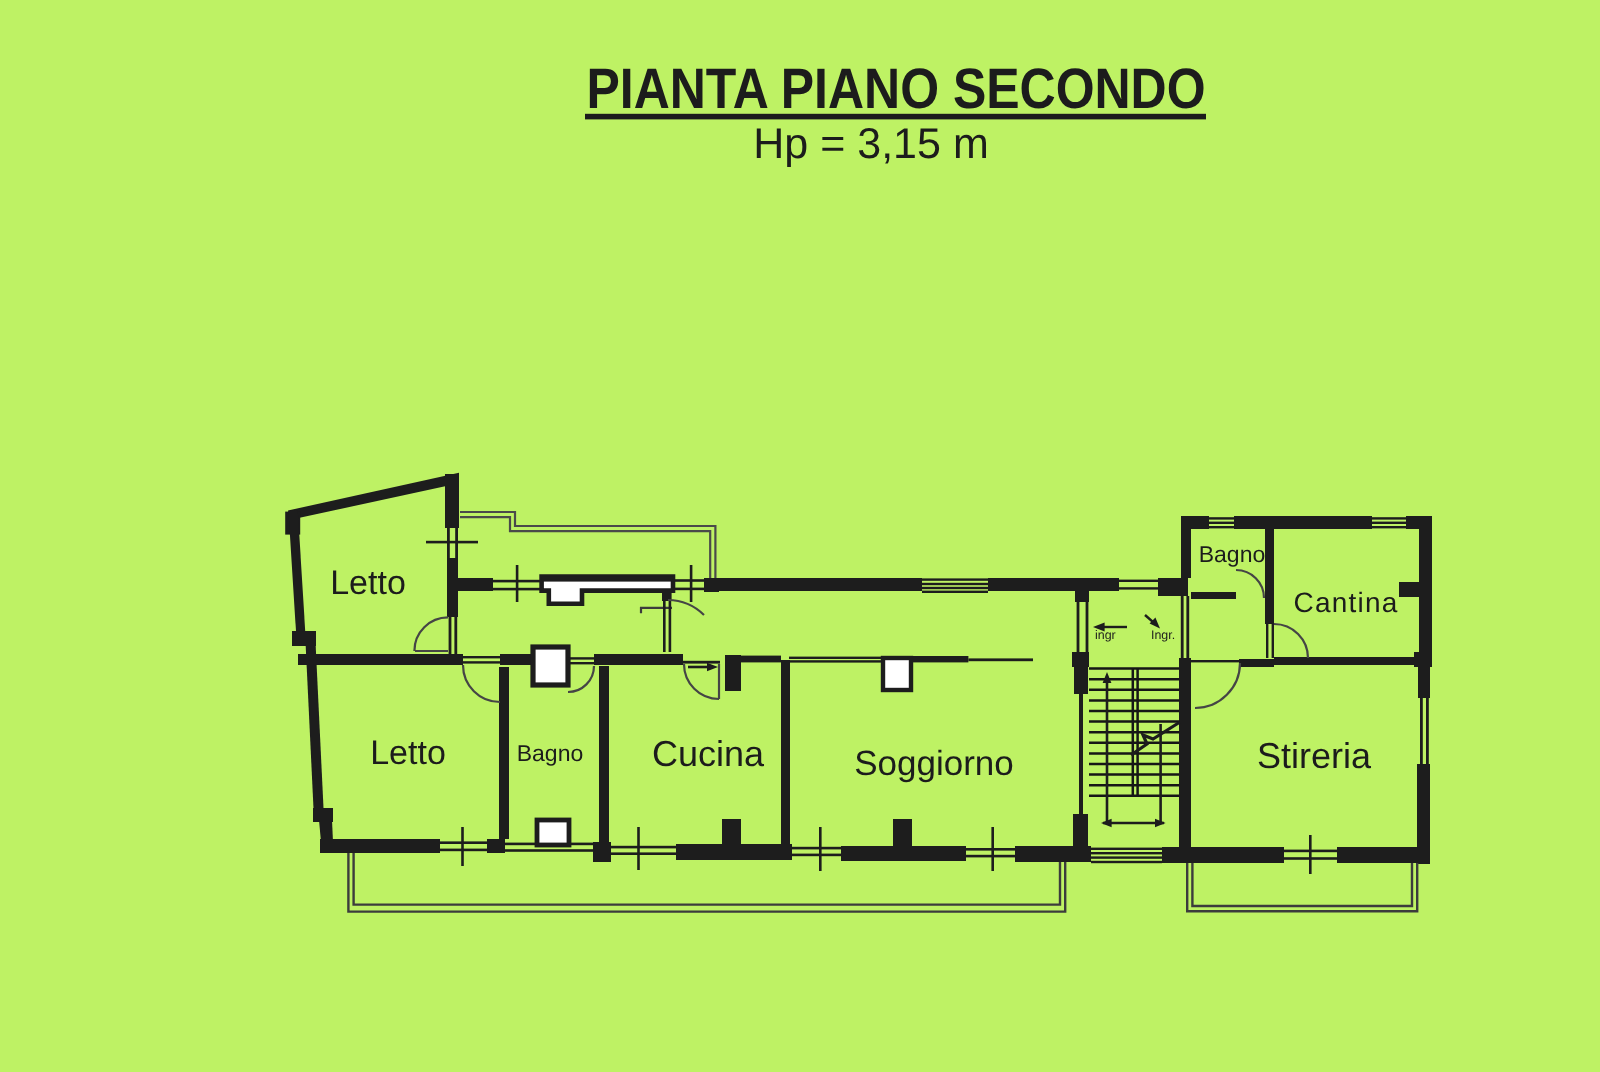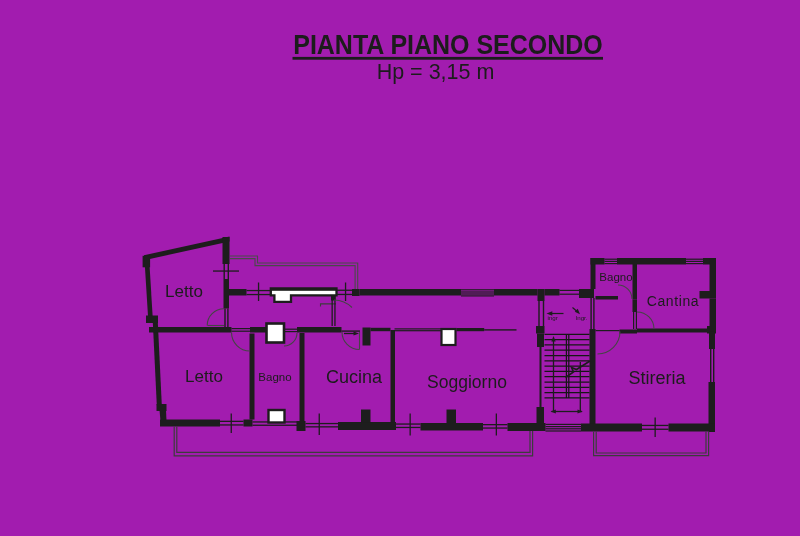--- a/index.html
+++ b/index.html
@@ -1,16 +1,16 @@
 <!DOCTYPE html>
 <html><head>
 <meta charset="utf-8">
 <style>
   html,body{margin:0;padding:0;background:#ffffff;}
-  #page{width:800px;height:536px;position:relative;background:#a21caf;overflow:hidden;}
+  #page{width:800px;height:536px;position:relative;background:#bef264;overflow:hidden;}
   svg{position:absolute;top:0;left:0;}
   text{font-family:"Liberation Sans", sans-serif;fill:#1c1c1c;}
 </style>
 </head>
 <body>
 <div id="page">
 <svg width="800" height="536" viewBox="0 0 800 536" style="filter:blur(0.28px)">
 
 <g>
 <text transform="translate(448,54) scale(0.877,1)" font-size="28.5" font-weight="bold" text-anchor="middle">PIANTA PIANO SECONDO</text>

